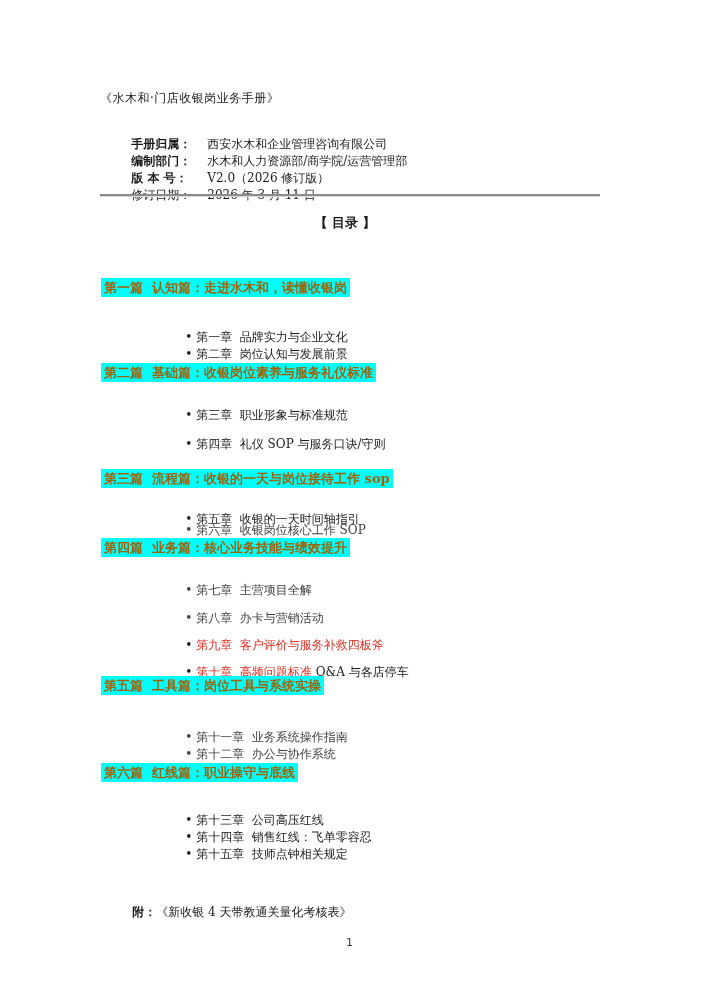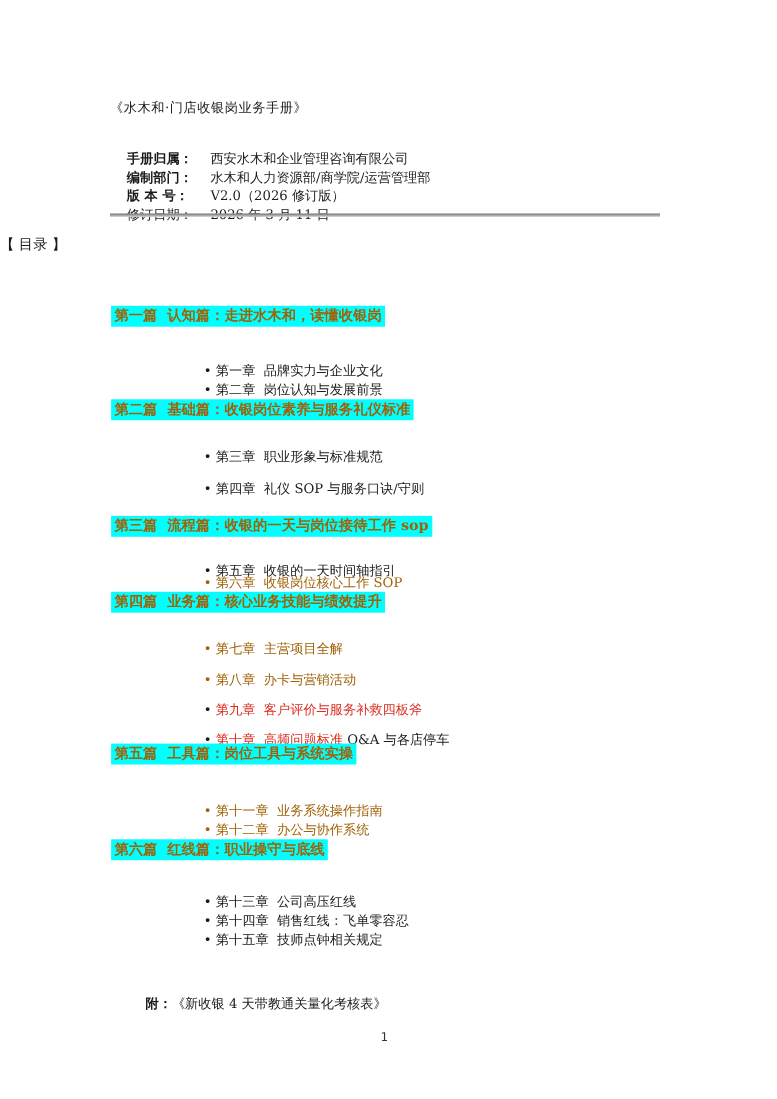--- a/index.html
+++ b/index.html
@@ -23,55 +23,57 @@
     font-size: 12px; line-height: 15px;
     letter-spacing: 0.5px;
   }
 
   .meta-row { left: 100px; font-size: 12px; line-height: 15px; }
   .meta-label {
     display: inline-block;
     width: 76px;
     font-weight: bold;
     white-space: pre;
+    margin-left: 16px;
   }
   .meta-label.plain { font-weight: normal; }
   .meta-value { white-space: pre; }
 
   .rule {
     left: 100px; top: 194px;
     width: 500px; height: 2px;
     background: #8c8c8c;
     border-bottom: 1px solid #d9d9d9;
   }
 
   .toc-heading {
     left: 0; top: 215px; width: 690px;
-    font-weight: normal;
+    text-align: center;
+    font-weight: bold;
     font-size: 13px; line-height: 16px;
   }
 
   .sec-title {
     left: 101px;
     background: #00ffff;
     font-weight: bold;
     font-size: 13px;
     line-height: 15px;
     padding: 2px 3px;
     color: #a16207;
   }
 
   .ch {
     left: 170px;
     font-size: 12px;
     line-height: 14px;
     color: #1b1b1b;
   }
   .ch .bullet { font-size: 12px; }
-  .ch.red, .ch.red .bullet, .ch.red .txt { color: #a16207; }
+  .ch.red, .ch.red .bullet, .ch.red .txt { color: #404040; }
   .ch.redtext .txt { color: #dd2c20; }
   .ch .sfx { color: #1b1b1b; }
 
   .appendix { left: 117px; top: 890px; font-size: 12px; line-height: 15px; }
   .appendix .apx-label { font-weight: bold; }
 
   .page-num {
     left: 346px; top: 936px;
     font-size: 11px;
     color: #333333;

